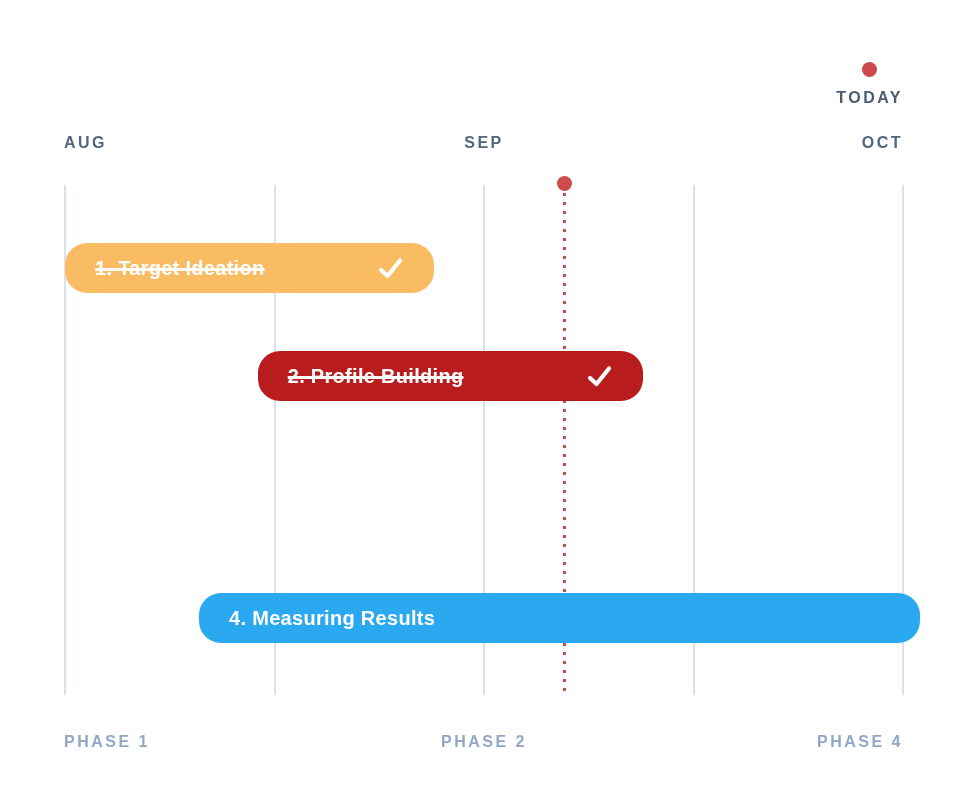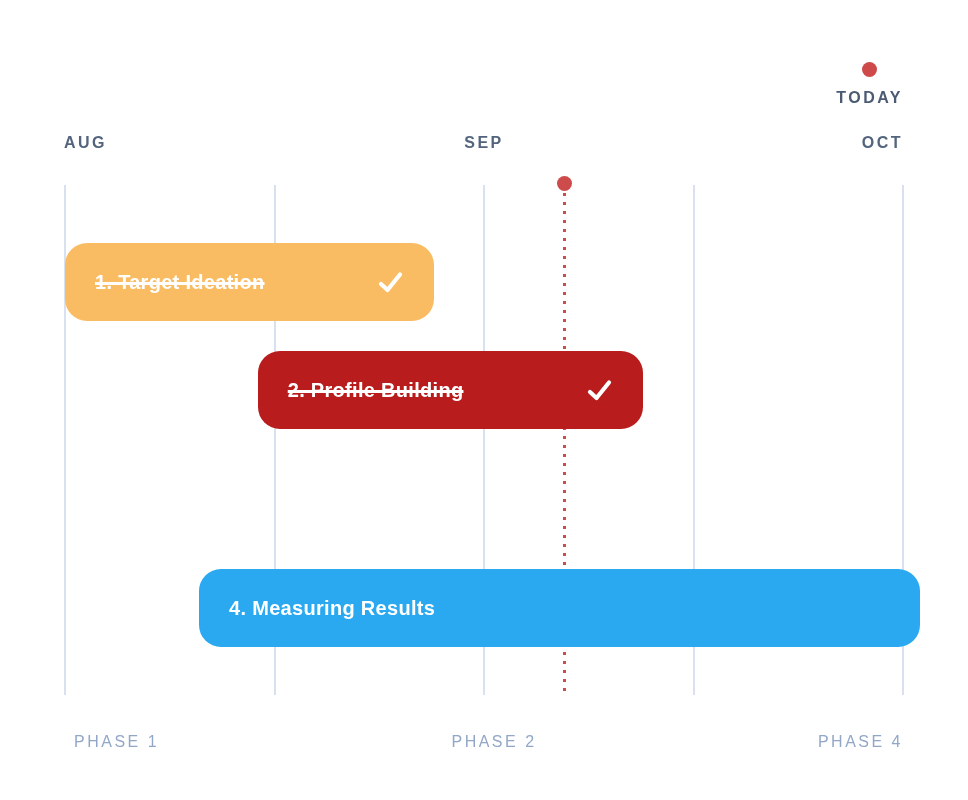--- a/index.html
+++ b/index.html
@@ -82,21 +82,21 @@
   .today-dot {
     position: absolute;
     width: 15px;
     height: 15px;
     border-radius: 50%;
     background: #cd4b4b;
   }
 
   .task-bar {
     position: absolute;
-    height: 78px;
+    height: 50px;
     border-radius: 22px;
     display: flex;
     align-items: center;
     justify-content: space-between;
     padding: 0 30px;
     box-sizing: border-box;
     color: #ffffff;
     font-size: 20px;
     font-weight: 700;
     letter-spacing: 0.3px;
@@ -107,24 +107,23 @@
     text-decoration: line-through;
     text-decoration-thickness: 2.5px;
   }
   .check-icon { flex: 0 0 auto; margin-left: 18px; }
 
   
   .phase-label {
     position: absolute;
     top: 733px;
     font-size: 16px;
-    font-weight: 400;
+    font-weight: 700;
     letter-spacing: 2.5px;
     color: #92a7c8;
-    margin-left: 10px;
   }
   .phase-1 { left: 64px; }
   .phase-2 { left: 484px; transform: translateX(-50%); }
   .phase-3 { right: 65px; }
 </style>
 </head>
 <body>
 
 <div id="stage">
 
@@ -141,21 +140,21 @@
         <svg class="check-icon" width="27" height="27" viewBox="0 0 27 27" fill="none">
           <path d="M4 15 L10.5 21 L23 5.5" stroke="#ffffff" stroke-width="4.2" stroke-linecap="round" stroke-linejoin="round"></path>
         </svg>
       </div>
       <div class="task-bar" style="left: 257.74px; width: 385.48px; top: 351px; background: #b91c1c;">
         <span class="task-label struck">2. Profile Building</span>
         <svg class="check-icon" width="27" height="27" viewBox="0 0 27 27" fill="none">
           <path d="M4 15 L10.5 21 L23 5.5" stroke="#ffffff" stroke-width="4.2" stroke-linecap="round" stroke-linejoin="round"></path>
         </svg>
       </div>
-      <div class="task-bar" style="left: 199.08px; width: 720.68px; top: 569px; background: rgb(42, 169, 240);">
+      <div class="task-bar" style="left: 199.08px; width: 720.68px; top: 593px; background: rgb(42, 169, 240);">
         <span class="task-label">4. Measuring Results</span>
       </div>
     </div>
 
 
   <div class="legend">
     <span class="legend-dot"></span>
     <span class="legend-label">TODAY</span>
   </div>
 

